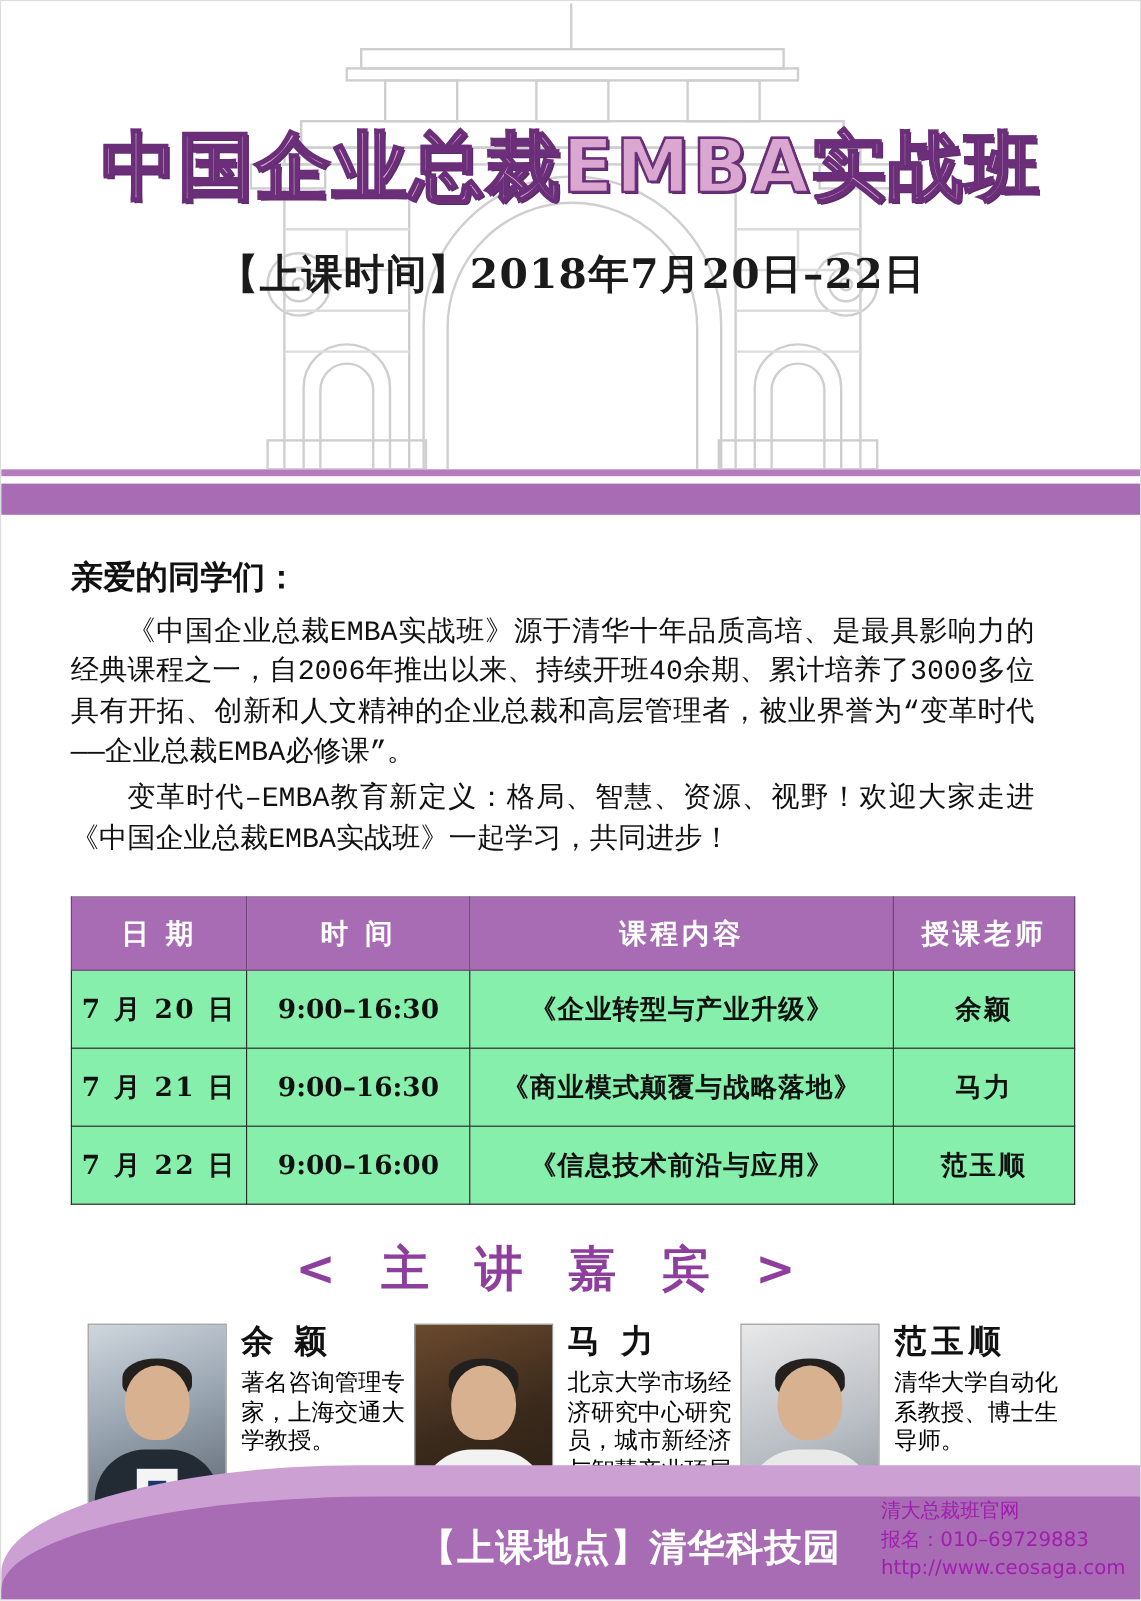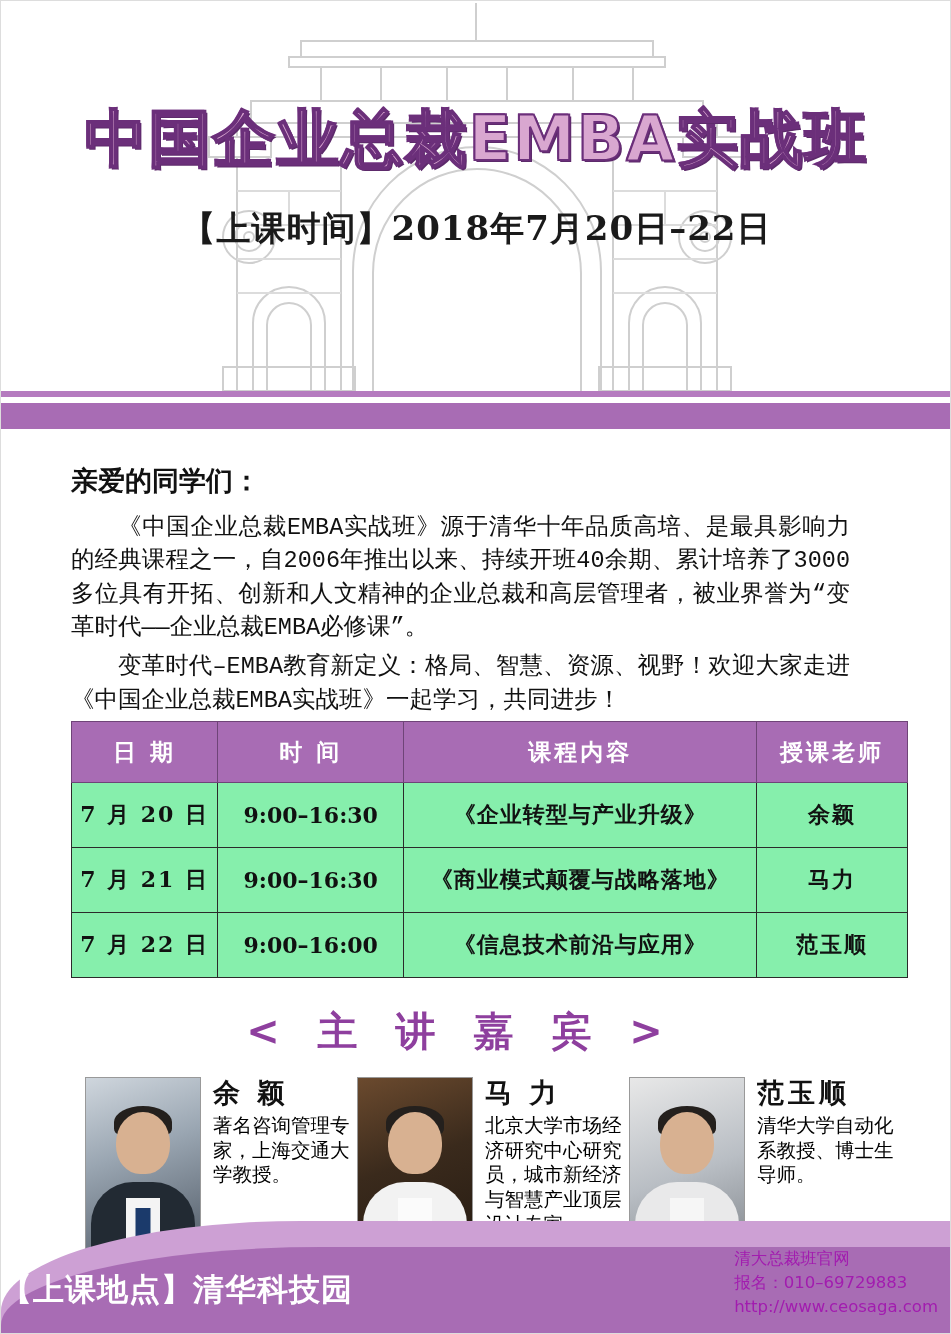--- a/index.html
+++ b/index.html
@@ -80,21 +80,21 @@
   }
   .rule-thick {
     width: 951px;
     height: 26px;
     background: #a86cb4;
   }
 
   
   .body-area {
     position: relative;
-    padding: 0 42px;
+    padding: 0 30px;
     box-sizing: border-box;
     width: 919px;
   }
   .salutation {
     margin-top: 34px;
     font-family: "DejaVu Sans", sans-serif;
     font-weight: bold;
     font-size: 27px;
     color: #111;
     padding-left: 28px;
@@ -106,21 +106,21 @@
     line-height: 1.42;
     color: #111;
     text-align: justify;
     padding: 0 28px;
     text-indent: 2em;
   }
   .para.second { margin-top: 6px; }
 
   
   table.schedule {
-    margin: 4px 28px 0 28px;
+    margin: 30px 28px 0 28px;
     border-collapse: collapse;
     width: 837px;
     font-family: "DejaVu Serif", serif;
   }
   table.schedule th {
     background: #a86cb4;
     color: #ffffff;
     font-size: 23px;
     font-weight: bold;
     height: 58px;
@@ -272,21 +272,21 @@
     left: 0; bottom: 0;
     width: 951px; height: 86px;
     background: #a86cb4;
     border-top-left-radius: 320px 78px;
   }
   .footer-text {
     position: absolute;
     left: 0;
     bottom: 22px;
     width: 700px;
-    text-align: left;
+    text-align: right;
     font-family: "DejaVu Sans", sans-serif;
     font-weight: bold;
     font-size: 31px;
     color: #ffffff;
     letter-spacing: 1px;
   }
   .footer-contact {
     position: absolute;
     right: 14px;
     bottom: 14px;

